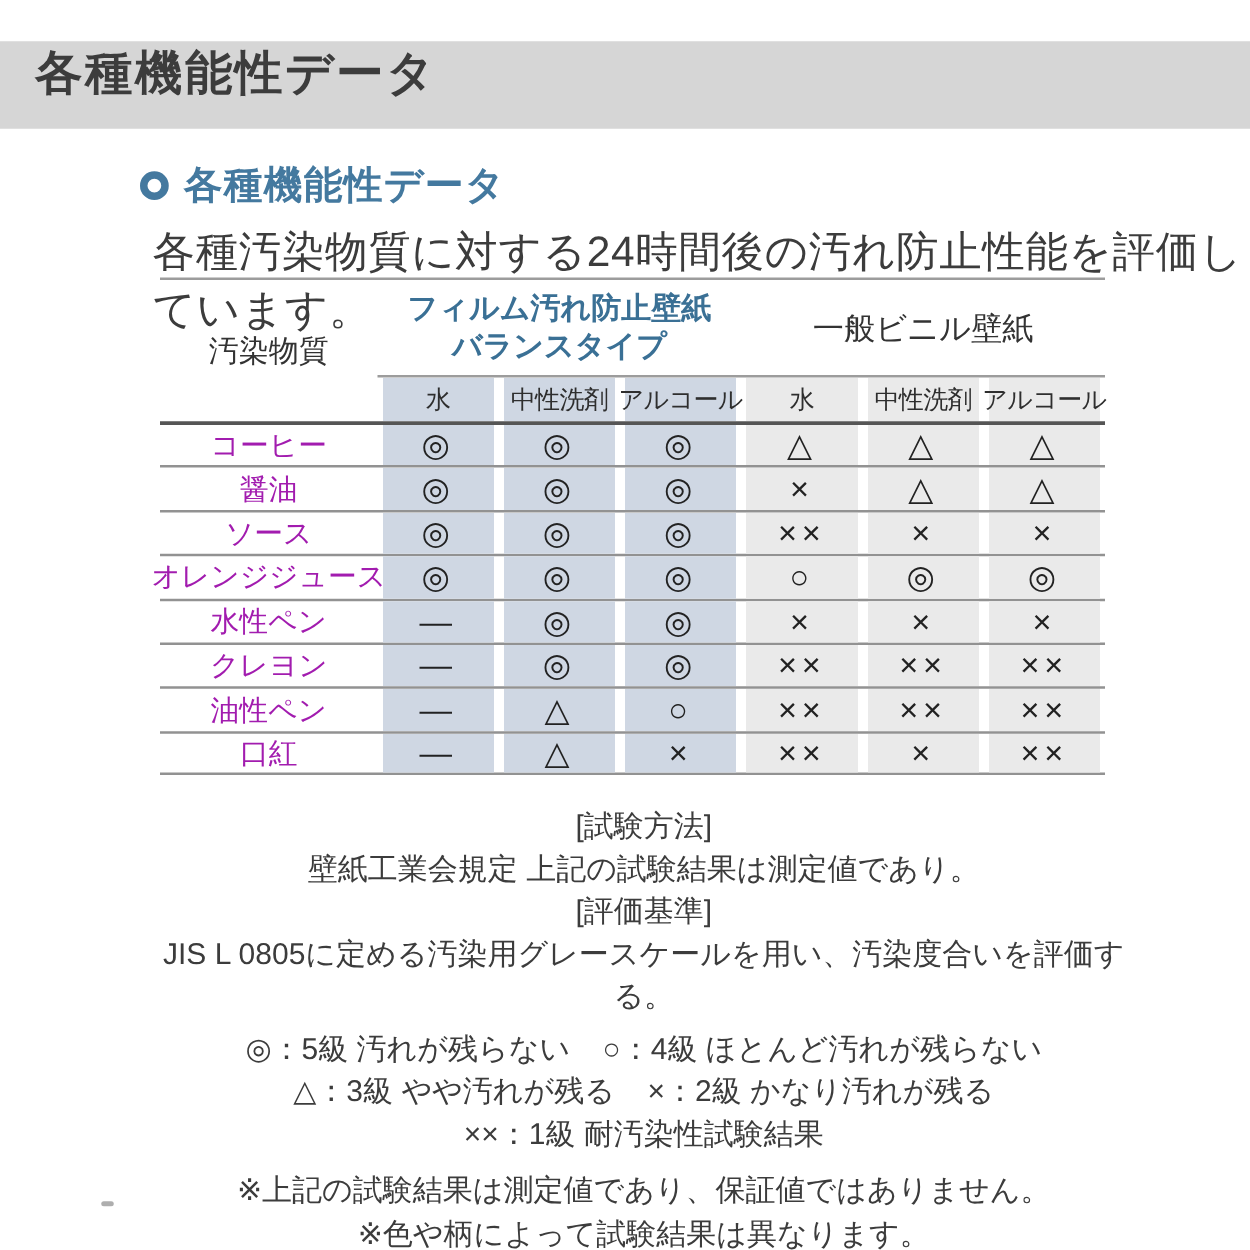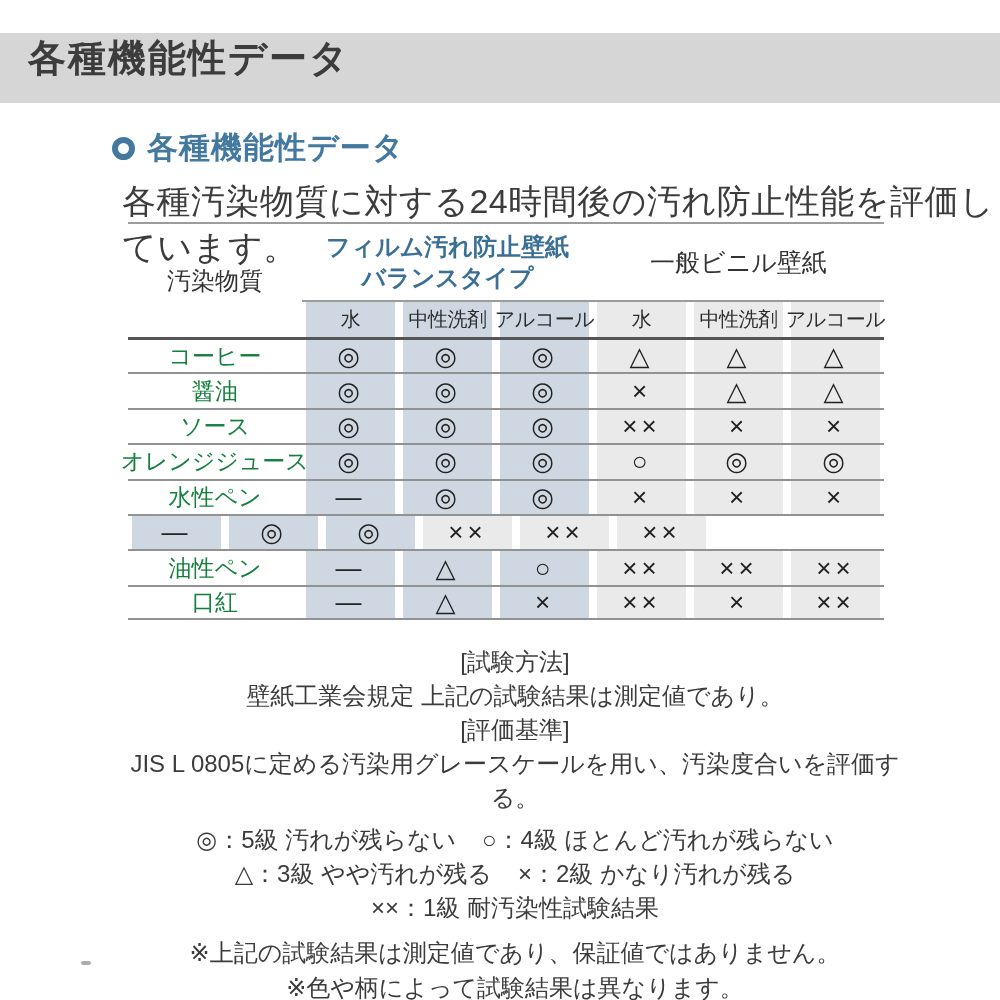--- a/index.html
+++ b/index.html
@@ -34,21 +34,21 @@
   .stripe { background-color: var(--c); background-clip: padding-box;
             border-left: 4px solid transparent; border-right: 4px solid transparent; }
   .b { --c: var(--cell_blue, #cfd7e3); }
   .g { --c: var(--cell_gray, #eaeaea); }
   .sub { width: 97px; display: flex; align-items: center; justify-content: center;
          font-size: 20px; letter-spacing: -0.5px; white-space: nowrap; color: #2e2e2e; }
   .tbody .trow { display: flex; height: 35.4px; border-top: 2px solid var(--line_gray2, #929292); }
   .tbody .trow:first-child { border-top: 3px solid var(--line_dark, #555555); }
   .tbody .trow:last-child { border-bottom: 2px solid var(--line_gray2, #929292); }
   .rlabel { width: 174px; display: flex; align-items: center; justify-content: center;
-            font-size: 23px; color: #15803d; white-space: nowrap; }
+            font-size: 23px; color: #a21caf; white-space: nowrap; }
   .tcell { width: 97px; display: flex; align-items: center; justify-content: center;
            font-size: 26px; color: #222; letter-spacing: 4px; white-space: nowrap; }
 
   
   .footer { position: absolute; top: 645px; left: 120px; width: 790px; color: var(--text_dark, #3c3c3c); text-align: center; }
   .fline { font-size: 24px; line-height: 34px; }
   .legend { margin-top: 8px; }
   .legend .gap2 { margin-left: 26px; }
   .disclaimers { margin-top: 10px; }
   .disclaimers .fline { line-height: 35px; }
@@ -133,20 +133,21 @@
       <div class="trow">
         <div class="rlabel">水性ペン</div>
         <div class="tcell stripe b">—</div>
         <div class="tcell stripe b">◎</div>
         <div class="tcell stripe b">◎</div>
         <div class="tcell stripe g">×</div>
         <div class="tcell stripe g">×</div>
         <div class="tcell stripe g">×</div>
       </div>
       <div class="trow">
+        <div class="rlabel">クレヨン</div>
         <div class="tcell stripe b">—</div>
         <div class="tcell stripe b">◎</div>
         <div class="tcell stripe b">◎</div>
         <div class="tcell stripe g">××</div>
         <div class="tcell stripe g">××</div>
         <div class="tcell stripe g">××</div>
       </div>
       <div class="trow">
         <div class="rlabel">油性ペン</div>
         <div class="tcell stripe b">—</div>

